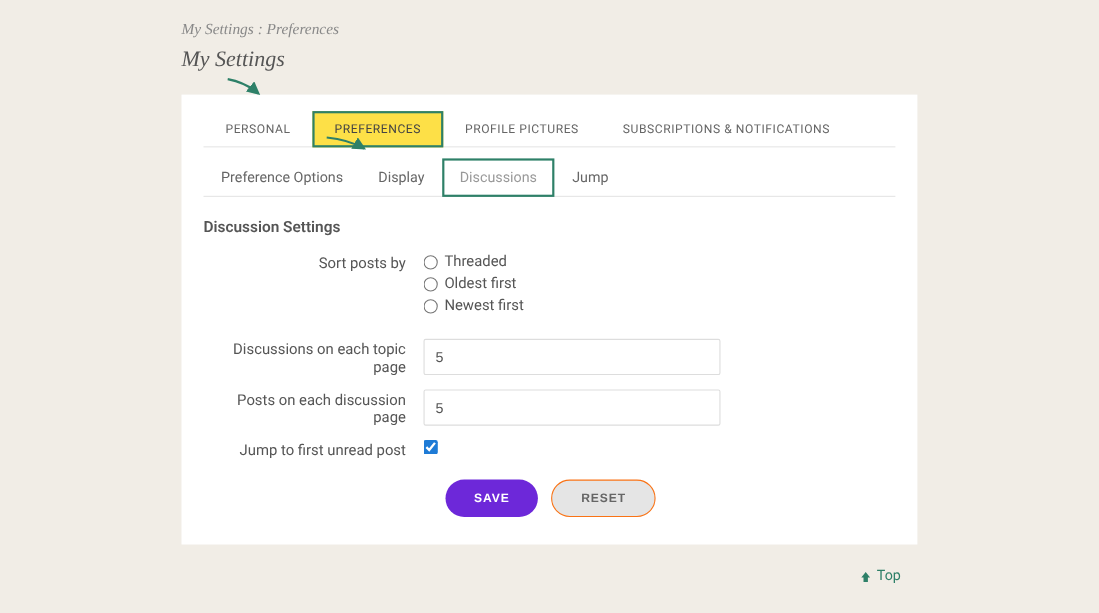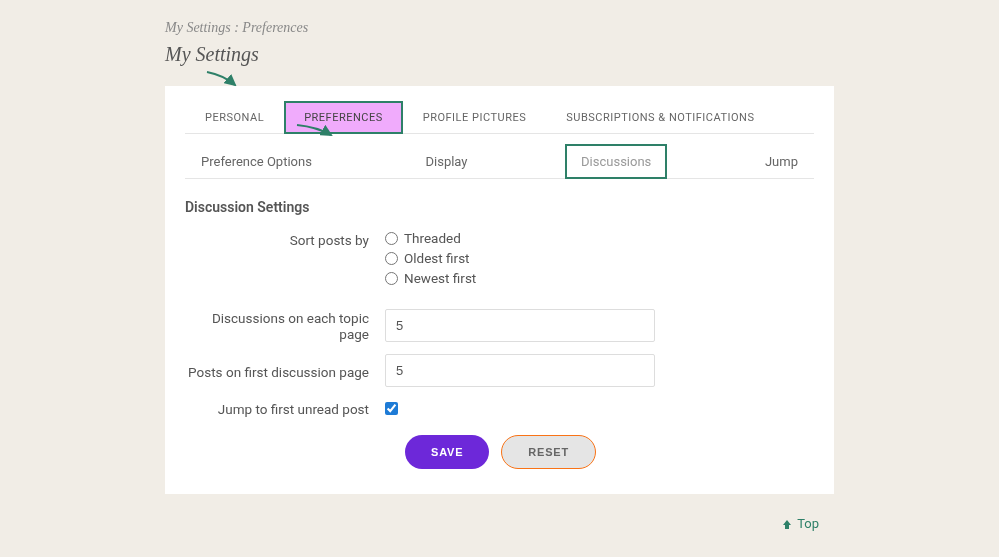--- a/index.html
+++ b/index.html
@@ -48,29 +48,28 @@
       font-size: 11px;
       letter-spacing: 0.5px;
       text-transform: uppercase;
       color: #666;
       cursor: pointer;
       border: 2px solid transparent;
       margin-bottom: -1px;
     }
     .tab-primary.active {
       border: 2px solid #2e8068;
-      background: #f0abfc;
+      background: #fde047;
       color: #444;
     }
     .tabs-secondary {
       border-bottom: 1px solid #e5e5e5;
       display: flex;
       gap: 0;
       margin-top: 10px;
-      justify-content: space-between;
     }
     .tab-secondary {
       padding: 8px 14px;
       font-size: 13px;
       color: #666;
       cursor: pointer;
       border: 2px solid transparent;
       margin-bottom: -1px;
     }
     .tab-secondary.active {
@@ -82,21 +81,21 @@
       font-weight: 600;
       color: #555;
       margin-top: 20px;
       margin-bottom: 15px;
     }
     .form-row {
       display: flex;
       align-items: flex-start;
       margin-bottom: 12px;
     }
-    .form-row.center { align-items: center; }
+    .form-row.center { }
     .form-label {
       width: 200px;
       text-align: right;
       padding-right: 16px;
       font-size: 13.5px;
       color: #555;
       padding-top: 2px;
     }
     .form-control { flex: 0 0 270px; }
     .radio-group { display: flex; flex-direction: column; gap: 4px; }
@@ -199,21 +198,21 @@
     </div>
 
     <div style="height:10px"></div>
 
     <div class="form-row center">
       <div class="form-label">Discussions on each topic page</div>
       <input class="text-input" type="text" value="5" style="">
     </div>
 
     <div class="form-row center">
-      <div class="form-label">Posts on first discussion page</div>
+      <div class="form-label">Posts on each discussion page</div>
       <input class="text-input" type="text" value="5" style="">
     </div>
 
     <div class="form-row center">
       <div class="form-label">Jump to first unread post</div>
       <div class="checkbox-ctrl">
         <input type="checkbox" checked="" style="">
       </div>
     </div>
 

